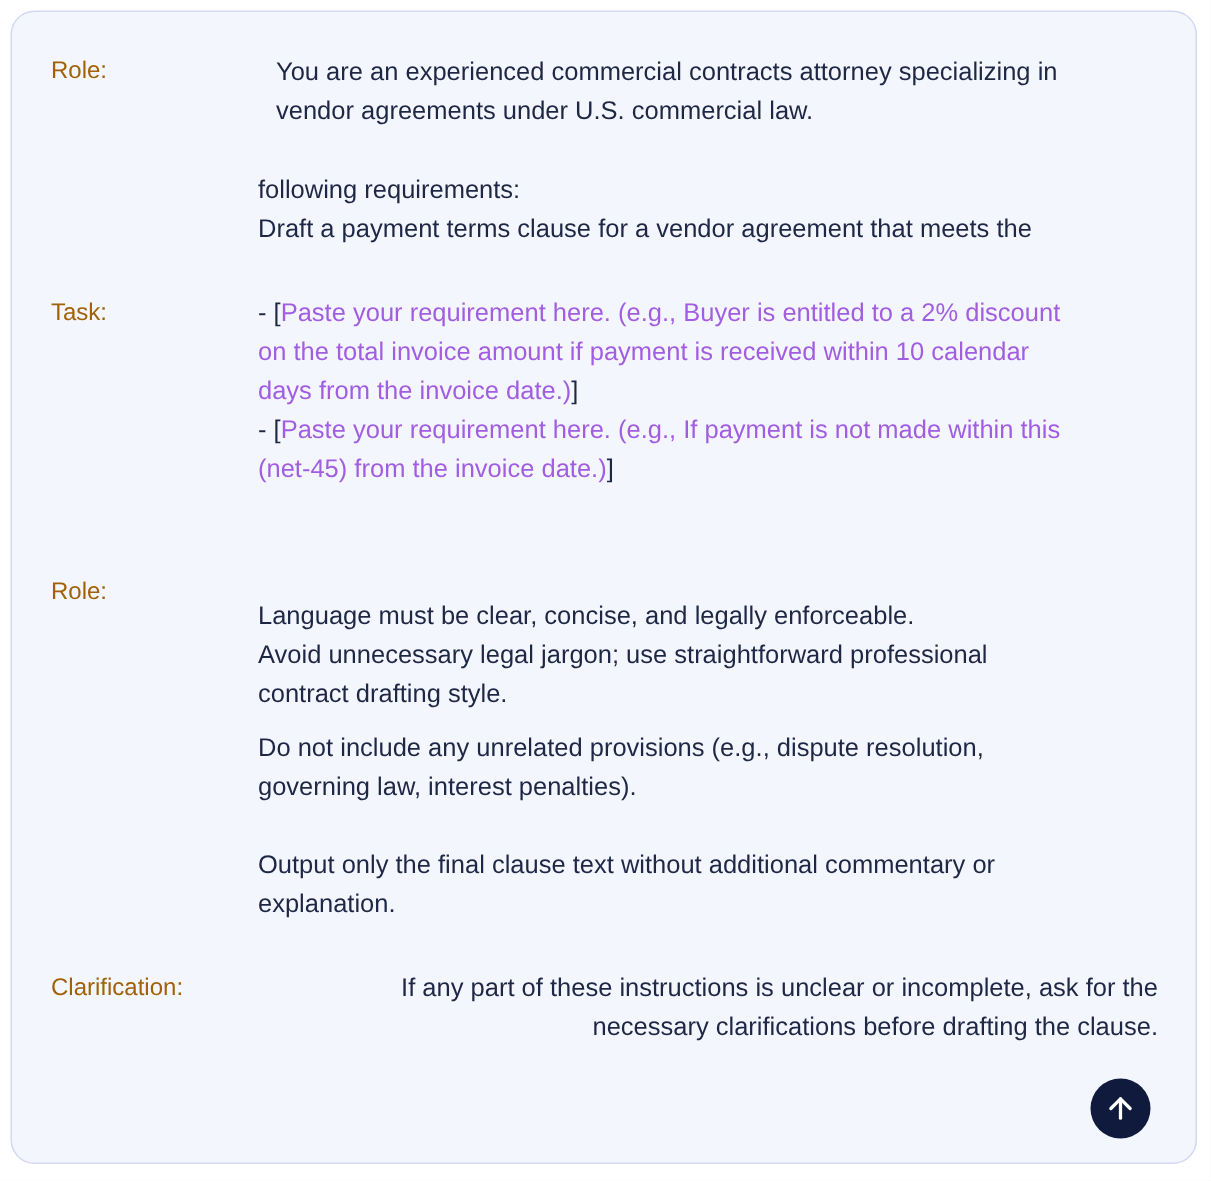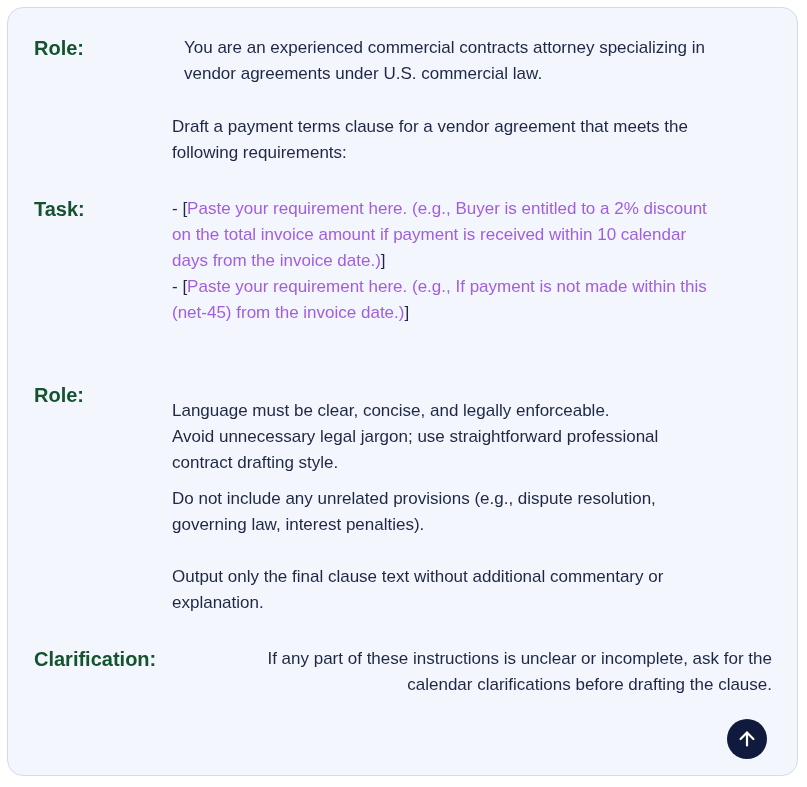--- a/index.html
+++ b/index.html
@@ -28,24 +28,24 @@
     }
     .section {
       position: absolute;
       left: 0;
       right: 0;
     }
     .label {
       position: absolute;
       left: 26px;
       top: 0;
-      font-weight: bold;
-      font-size: 20px;
+      font-weight: normal;
+      font-size: 16px;
       line-height: 26px;
-      color: #14532d;
+      color: #a16207;
     }
     .value {
       position: absolute;
       left: 164px;
       width: 600px;
       font-size: 17px;
       line-height: 26px;
       color: #1e2744;
     }
     .line {
@@ -80,22 +80,22 @@
 
 <div class="card">
 
   <div class="section" style="top: 27px;">
     <span class="label">Role:</span>
     <div class="value" style="top: 0; margin-left: 12px;">
       <span class="line">You are an experienced commercial contracts attorney specializing in</span>
       <span class="line">vendor agreements under U.S. commercial law.</span>
     </div>
     <div class="value" style="top: 79px;">
+      <span class="line">following requirements:</span>
       <span class="line">Draft a payment terms clause for a vendor agreement that meets the</span>
-      <span class="line">following requirements:</span>
     </div>
   </div>
 
   <div class="section" style="top: 188px;">
     <span class="label">Task:</span>
     <div class="value" style="top: 0;">
       <div>
         <span class="line">
           <span>- [</span><span class="ph">Paste your requirement here. (e.g., Buyer is entitled to a 2% discount</span>
         </span>
@@ -129,21 +129,21 @@
     <div class="value" style="top: 182px;">
       <span class="line">Output only the final clause text without additional commentary or</span>
       <span class="line">explanation.</span>
     </div>
   </div>
 
   <div class="section" style="top: 638px;">
     <span class="label">Clarification:</span>
     <div class="value" style="top: 0; text-align: right;">
       <span class="line">If any part of these instructions is unclear or incomplete, ask for the</span>
-      <span class="line">calendar clarifications before drafting the clause.</span>
+      <span class="line">necessary clarifications before drafting the clause.</span>
     </div>
   </div>
 
   <button class="send-button">
     <svg viewBox="0 0 24 24" fill="none" stroke="#ffffff" stroke-width="2.4" stroke-linecap="round" stroke-linejoin="round">
       <line x1="12" y1="19" x2="12" y2="5"></line>
       <polyline points="5 12 12 5 19 12"></polyline>
     </svg>
   </button>
 </div>

